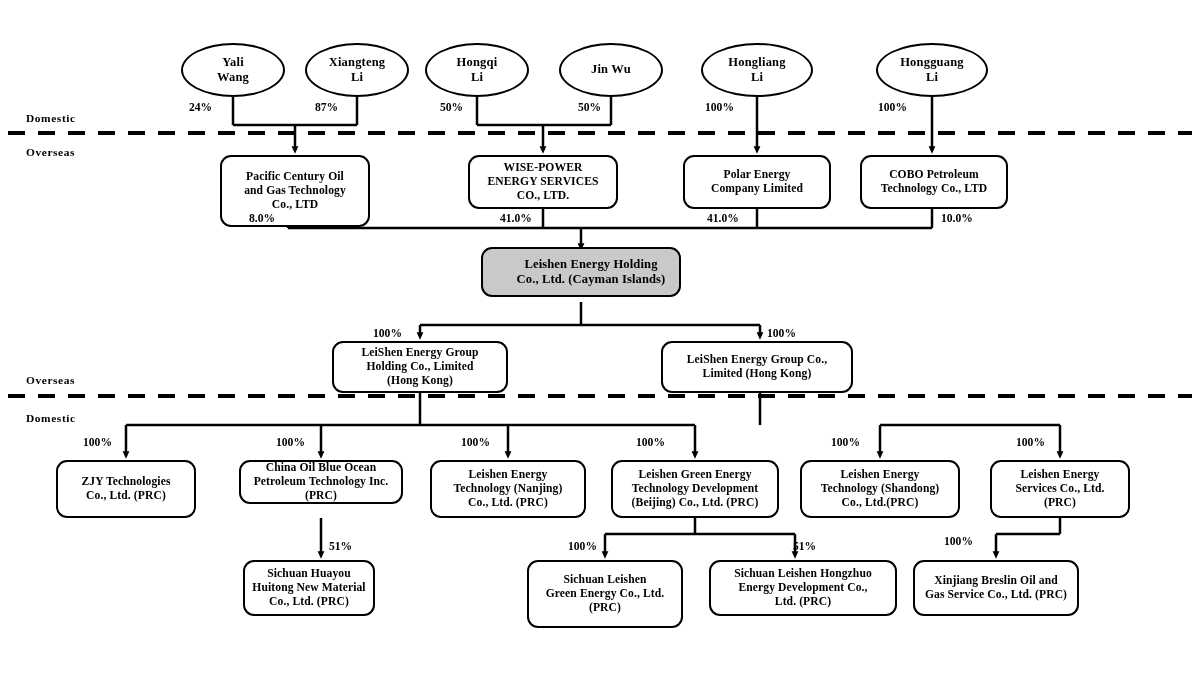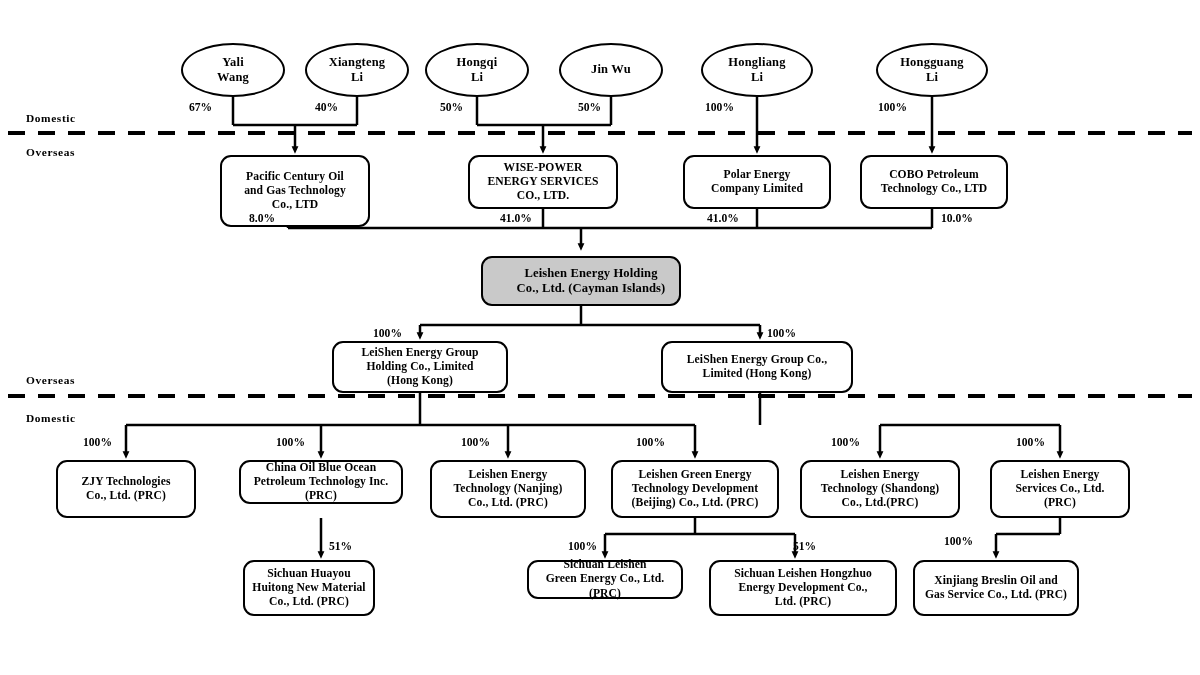--- a/index.html
+++ b/index.html
@@ -175,21 +175,21 @@
   <div class="node box" style="left:468px;top:155px;width:150px;height:54px;">
       <span class="txt">WISE-POWER<br>ENERGY SERVICES<br>CO., LTD.</span>
     </div>
   <div class="node box" style="left:683px;top:155px;width:148px;height:54px;">
       <span class="txt">Polar Energy<br>Company Limited</span>
     </div>
   <div class="node box" style="left:860px;top:155px;width:148px;height:54px;">
       <span class="txt">COBO Petroleum<br>Technology Co., LTD</span>
     </div>
 
-  <div class="node box highlight" style="left:481px;top:256px;width:200px;height:50px;padding-left:24px;">
+  <div class="node box highlight" style="left:481px;top:247px;width:200px;height:50px;padding-left:24px;">
       <span class="txt">Leishen Energy Holding<br>Co., Ltd. (Cayman Islands)</span>
     </div>
 
   <div class="node box" style="left:661px;top:341px;width:192px;height:52px;">
       <span class="txt">LeiShen Energy Group Co.,<br>Limited (Hong Kong)</span>
     </div>
   <div class="node box" style="left:332px;top:341px;width:176px;height:52px;">
       <span class="txt">LeiShen Energy Group<br>Holding Co., Limited<br>(Hong Kong)</span>
     </div>
 
@@ -208,32 +208,32 @@
   <div class="node box" style="left:800px;top:460px;width:160px;height:58px;">
       <span class="txt">Leishen Energy<br>Technology (Shandong)<br>Co., Ltd.(PRC)</span>
     </div>
   <div class="node box" style="left:990px;top:460px;width:140px;height:58px;">
       <span class="txt">Leishen Energy<br>Services Co., Ltd.<br>(PRC)</span>
     </div>
 
   <div class="node box" style="left:243px;top:560px;width:132px;height:56px;">
       <span class="txt">Sichuan Huayou<br>Huitong New Material<br>Co., Ltd. (PRC)</span>
     </div>
-  <div class="node box" style="left:527px;top:560px;width:156px;height:39px;">
+  <div class="node box" style="left:527px;top:560px;width:156px;height:68px;">
       <span class="txt">Sichuan Leishen<br>Green Energy Co., Ltd.<br>(PRC)</span>
     </div>
   <div class="node box" style="left:709px;top:560px;width:188px;height:56px;">
       <span class="txt">Sichuan Leishen Hongzhuo<br>Energy Development Co.,<br>Ltd. (PRC)</span>
     </div>
   <div class="node box" style="left:913px;top:560px;width:166px;height:56px;">
       <span class="txt">Xinjiang Breslin Oil and<br>Gas Service Co., Ltd. (PRC)</span>
     </div>
 
-  <div class="pct" style="left:189px;top:101px;">67%</div>
-  <div class="pct" style="left:315px;top:101px;">40%</div>
+  <div class="pct" style="left:189px;top:101px;">24%</div>
+  <div class="pct" style="left:315px;top:101px;">87%</div>
   <div class="pct" style="left:440px;top:101px;">50%</div>
   <div class="pct" style="left:578px;top:101px;">50%</div>
   <div class="pct" style="left:705px;top:101px;">100%</div>
   <div class="pct" style="left:878px;top:101px;">100%</div>
   <div class="pct" style="left:249px;top:212px;">8.0%</div>
   <div class="pct" style="left:500px;top:212px;">41.0%</div>
   <div class="pct" style="left:707px;top:212px;">41.0%</div>
   <div class="pct" style="left:941px;top:212px;">10.0%</div>
   <div class="pct" style="left:373px;top:327px;">100%</div>
   <div class="pct" style="left:767px;top:327px;">100%</div>

